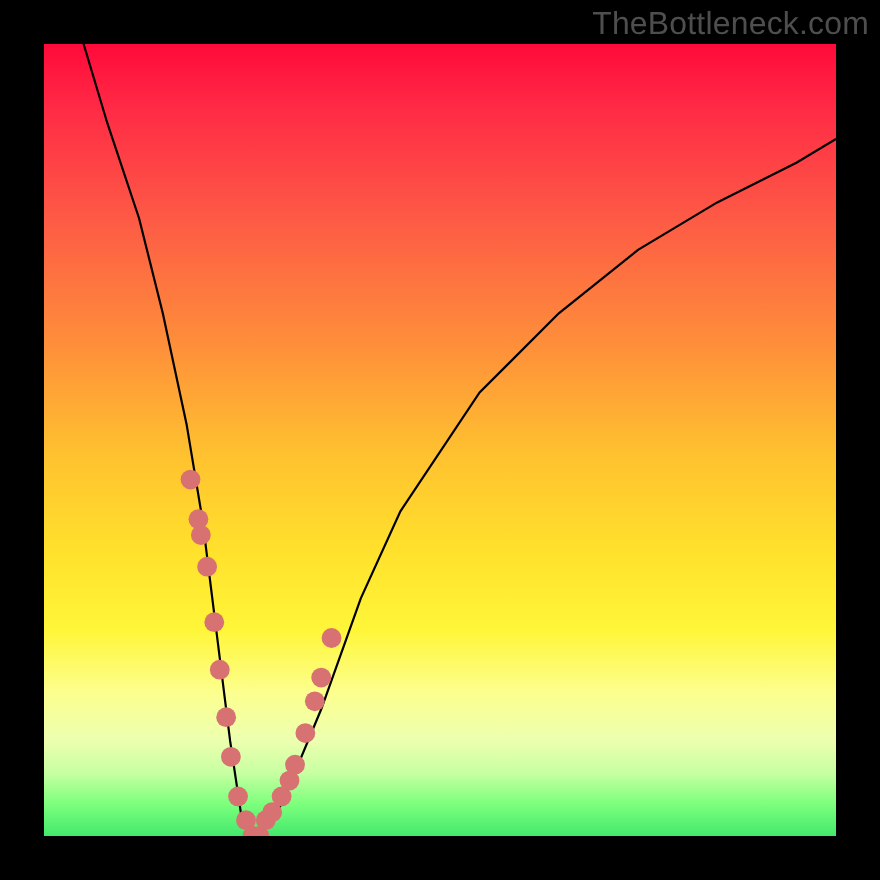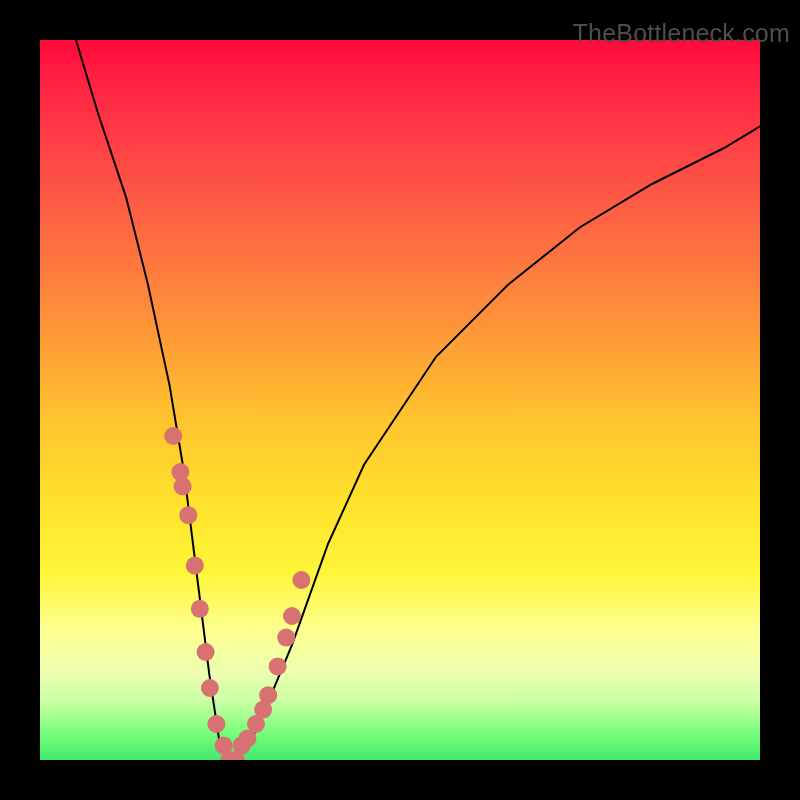--- a/index.html
+++ b/index.html
@@ -11,24 +11,24 @@
     font-family: Arial, Helvetica, sans-serif;
     overflow: hidden;
   }
   .wrap {
     position: relative;
     width: 800px;
     height: 800px;
   }
   .watermark {
     position: absolute;
-    top: 19px;
+    top: 6px;
     right: 10px;
     color: #4e4e4e;
-    font-size: 25px;
+    font-size: 29px;
     font-weight: 500;
     letter-spacing: 0.2px;
     z-index: 10;
   }
   .plot-area {
     position: absolute;
     left: 40px;
     top: 40px;
     width: 720px;
     height: 720px;

